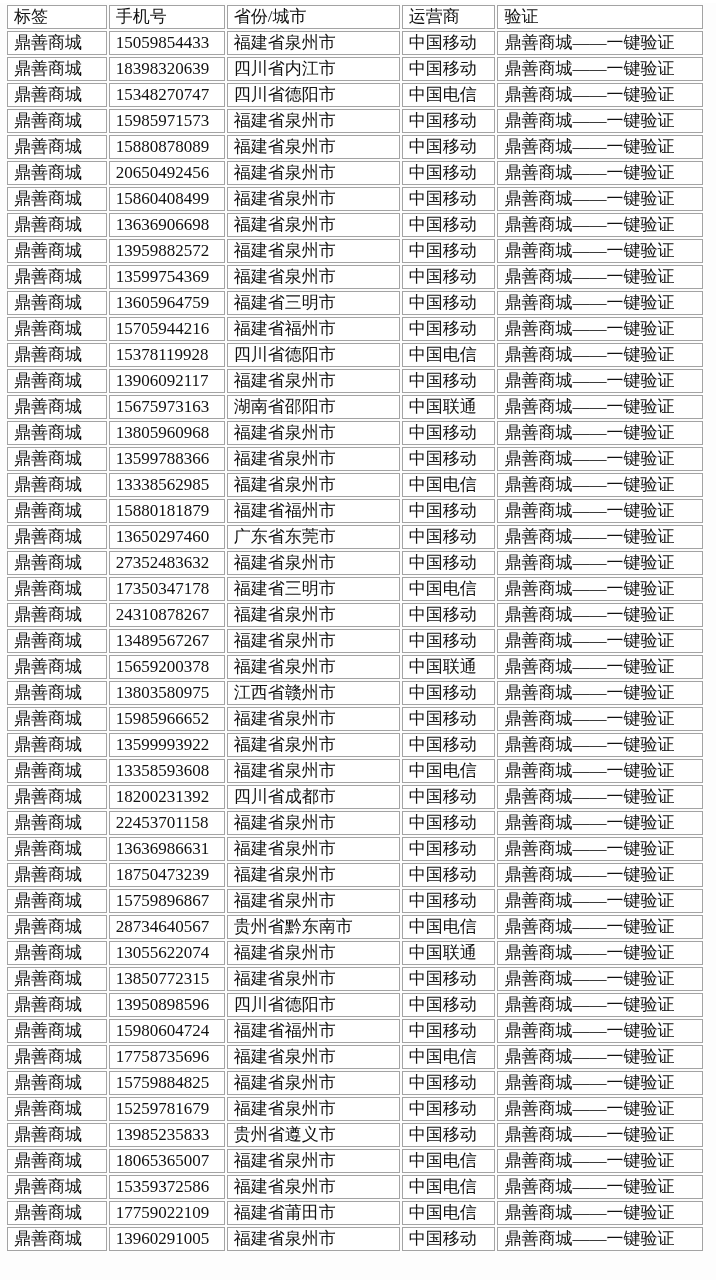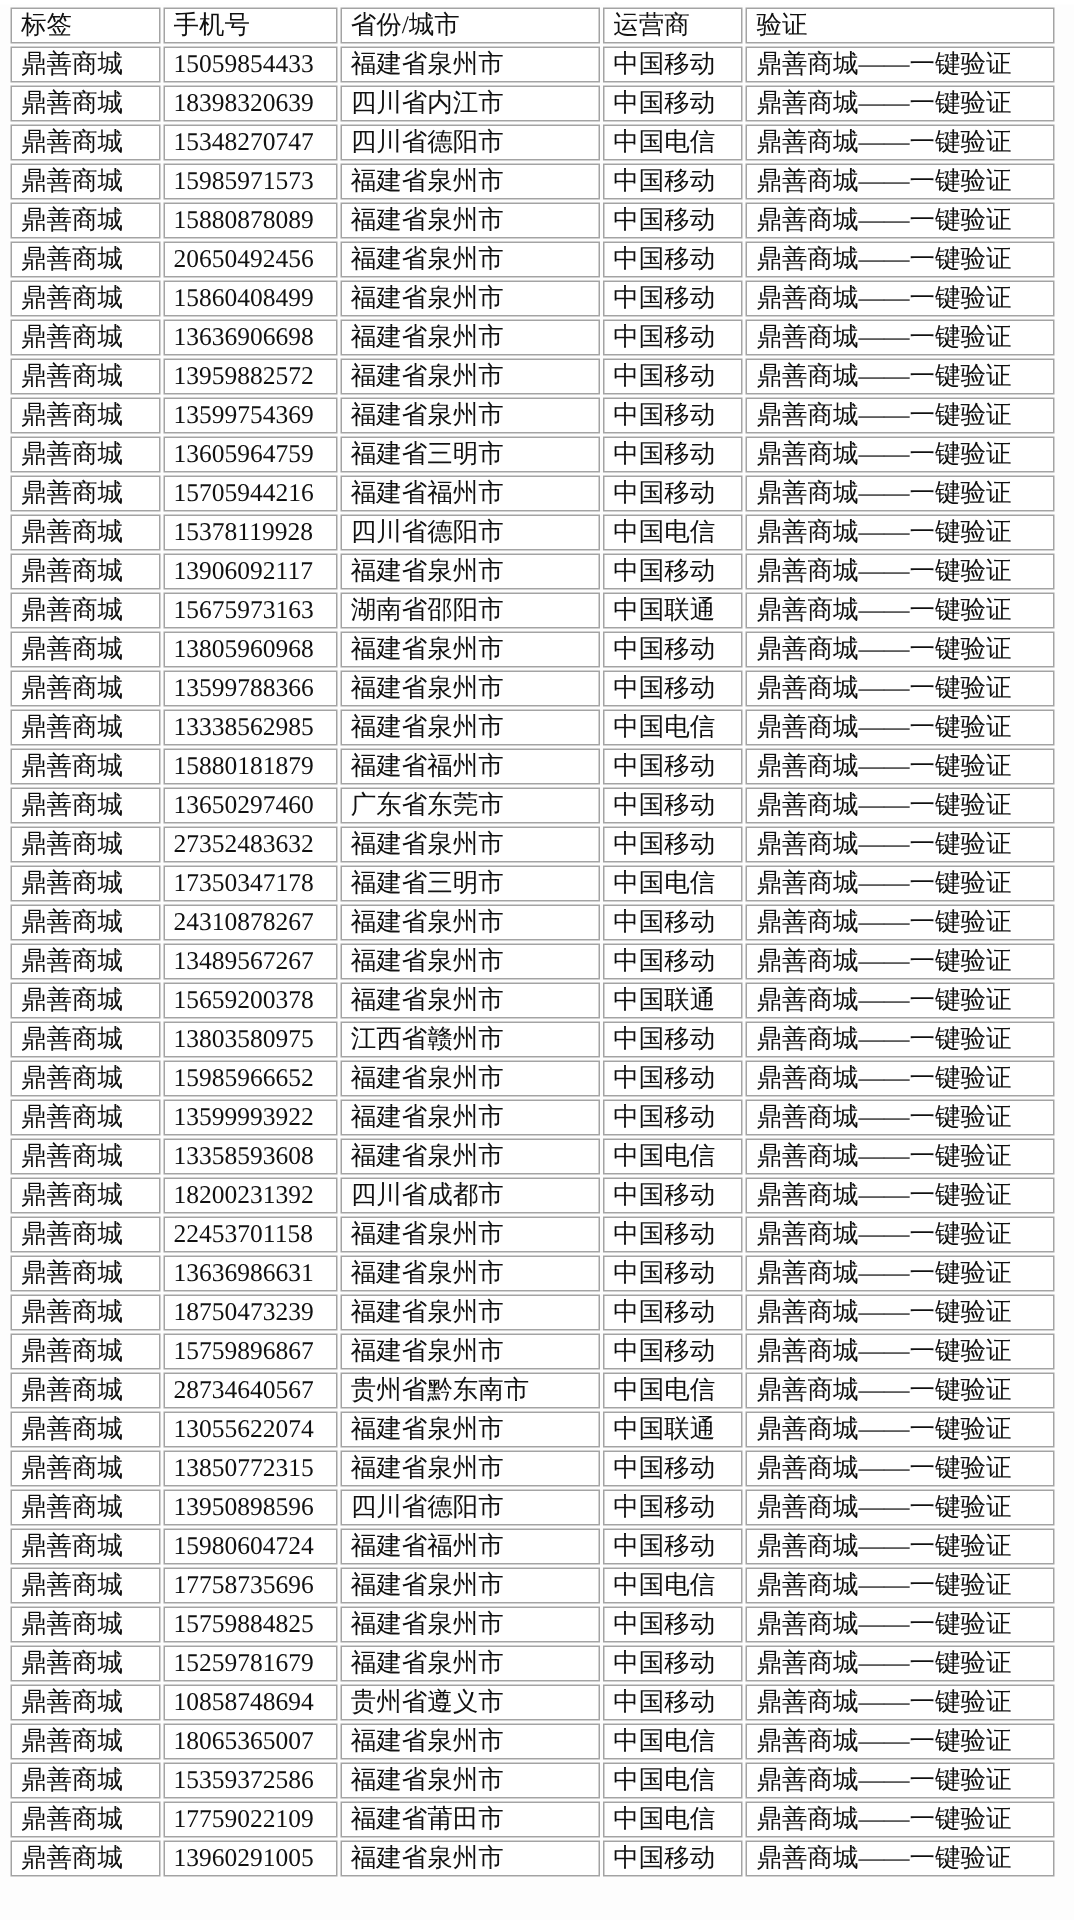--- a/index.html
+++ b/index.html
@@ -397,21 +397,21 @@
   <tr>
     <td>鼎善商城</td>
     <td>15259781679</td>
     <td>福建省泉州市</td>
     <td>中国移动</td>
     <td>鼎善商城——一键验证</td>
   </tr>
 
   <tr>
     <td>鼎善商城</td>
-    <td>10858748694</td>
+    <td>13985235833</td>
     <td>贵州省遵义市</td>
     <td>中国移动</td>
     <td>鼎善商城——一键验证</td>
   </tr>
 
   <tr>
     <td>鼎善商城</td>
     <td>18065365007</td>
     <td>福建省泉州市</td>
     <td>中国电信</td>

